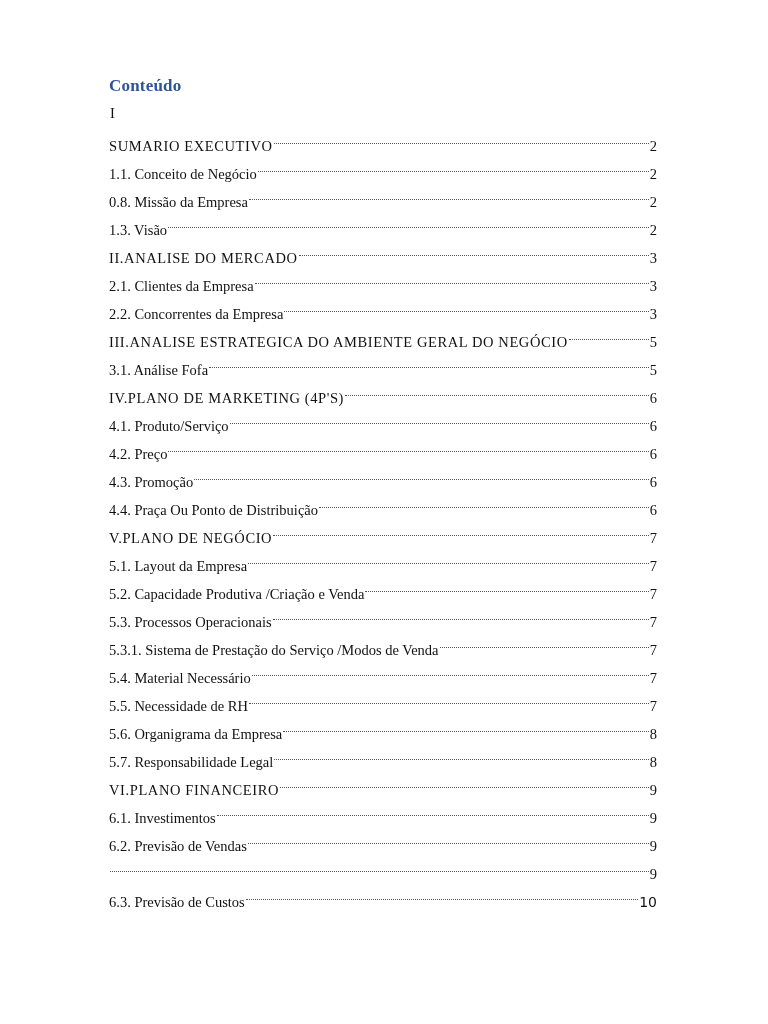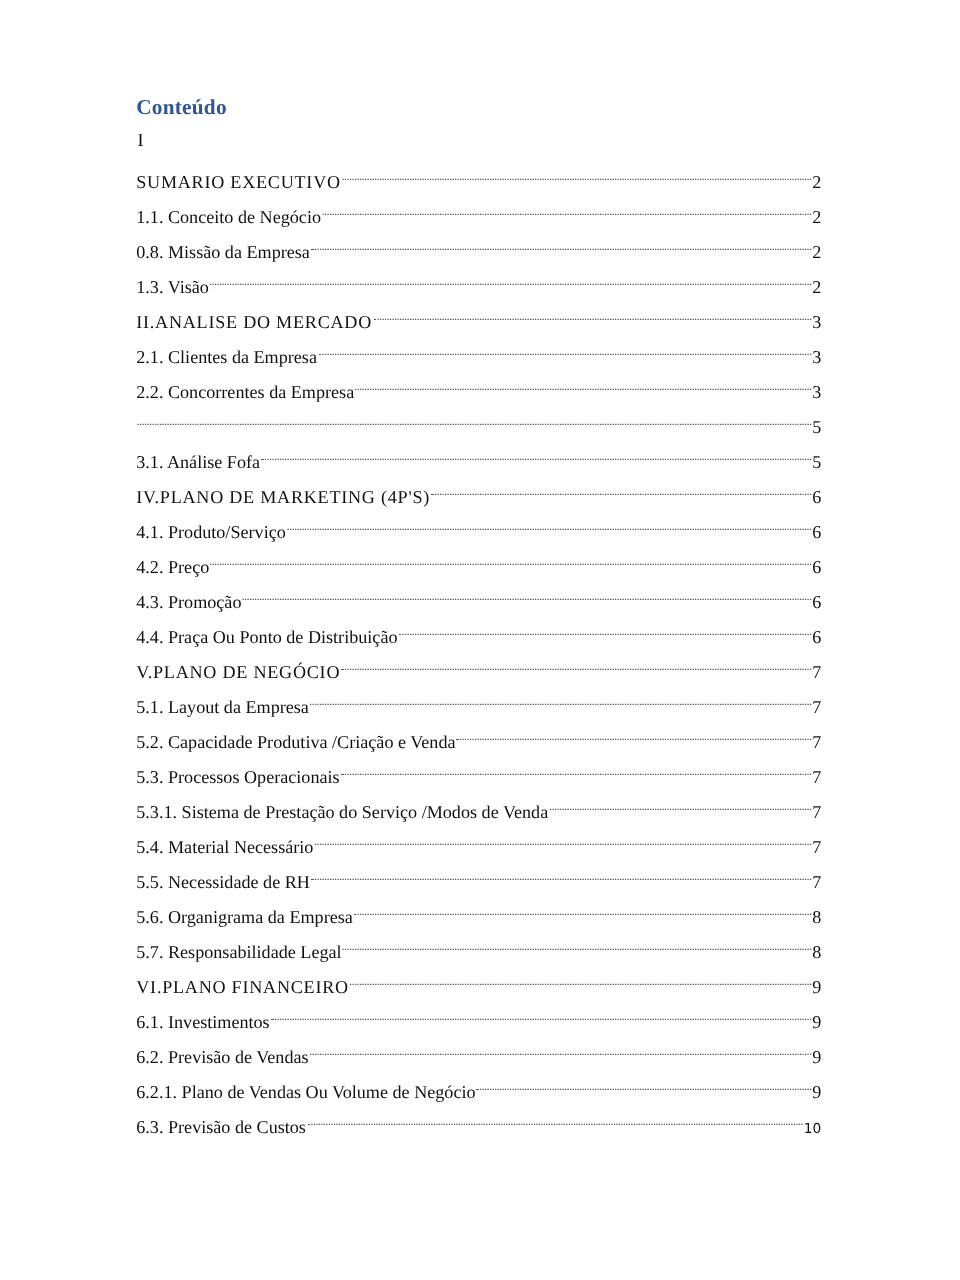--- a/index.html
+++ b/index.html
@@ -69,21 +69,21 @@
       min-width: 10px;
     }
     .toc-entry .page-num {
       flex: 0 0 auto;
     }
     .toc-entry.heading .label {
       letter-spacing: 0.6px;
     }
     .toc-entry.last .page-num {
       font-family: "DejaVu Sans", sans-serif;
-      font-size: 11px;
+      font-size: 14px;
     }
   </style>
 </head>
 <body>
 
 <div class="page">
   <div class="toc-title">Conteúdo</div>
   <div class="toc-roman">I</div>
 
   <ul class="toc-list" id="toc-list">
@@ -116,20 +116,21 @@
         <span class="label">2.1. Clientes da Empresa</span>
         <span class="leader"></span>
         <span class="page-num">3</span>
       </li>
       <li class="toc-entry">
         <span class="label">2.2. Concorrentes da Empresa</span>
         <span class="leader"></span>
         <span class="page-num">3</span>
       </li>
       <li class="toc-entry heading">
+        <span class="label">III.ANALISE ESTRATEGICA DO AMBIENTE GERAL DO NEGÓCIO</span>
         <span class="leader"></span>
         <span class="page-num">5</span>
       </li>
       <li class="toc-entry">
         <span class="label">3.1. Análise Fofa</span>
         <span class="leader"></span>
         <span class="page-num">5</span>
       </li>
       <li class="toc-entry heading">
         <span class="label">IV.PLANO DE MARKETING (4P'S)</span>
@@ -210,21 +211,20 @@
         <span class="label">6.1. Investimentos</span>
         <span class="leader"></span>
         <span class="page-num">9</span>
       </li>
       <li class="toc-entry">
         <span class="label">6.2. Previsão de Vendas</span>
         <span class="leader"></span>
         <span class="page-num">9</span>
       </li>
       <li class="toc-entry">
-        <span class="label">6.2.1. Plano de Vendas Ou Volume de Negócio</span>
         <span class="leader"></span>
         <span class="page-num">9</span>
       </li>
       <li class="toc-entry last">
         <span class="label">6.3. Previsão de Custos</span>
         <span class="leader"></span>
         <span class="page-num">10</span>
       </li>
     </ul>
 </div>

